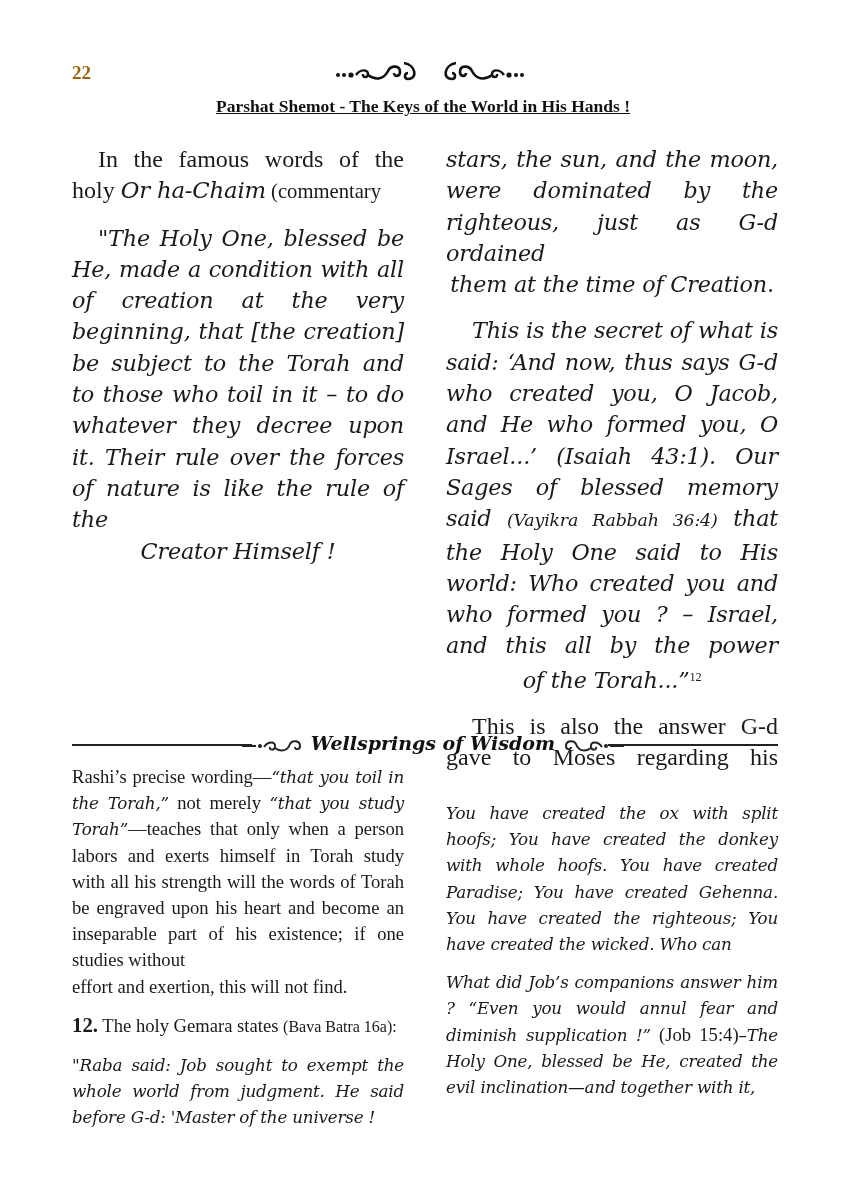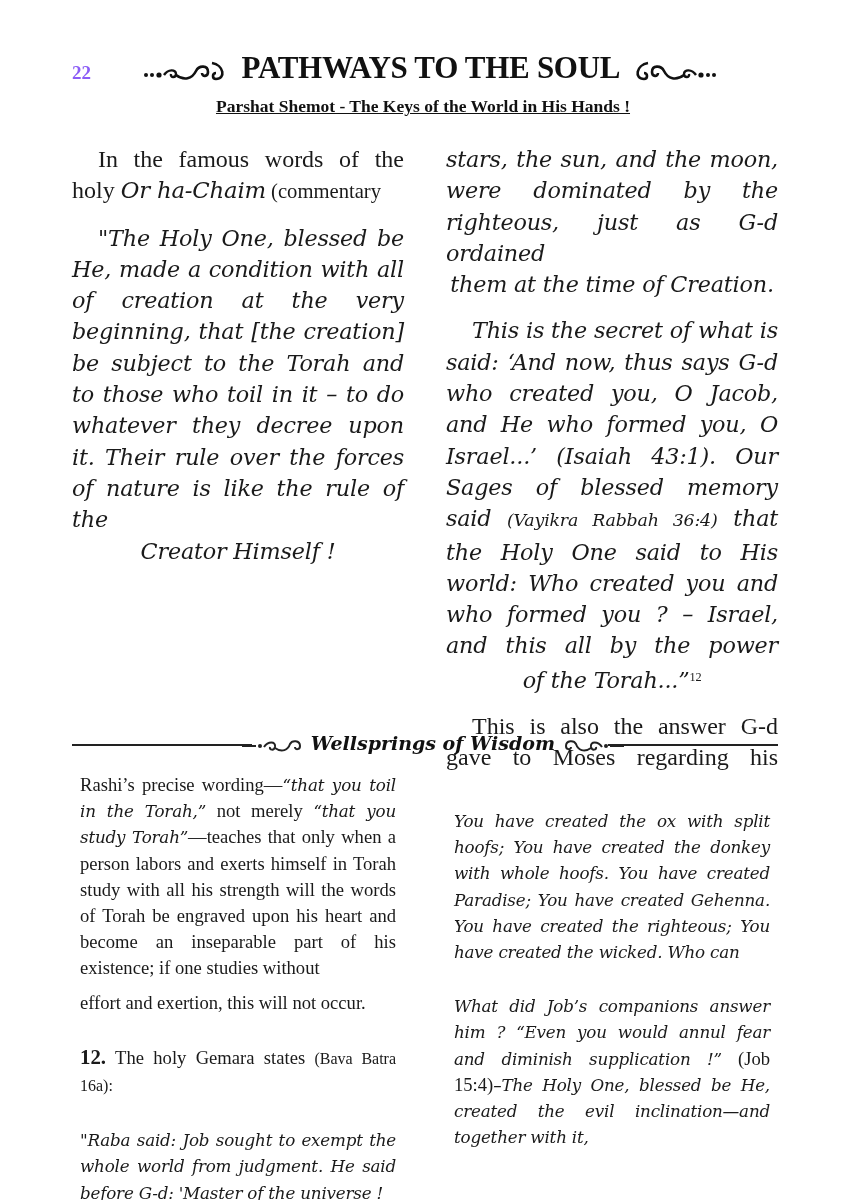--- a/index.html
+++ b/index.html
@@ -1,19 +1,19 @@
 <!DOCTYPE html>
 <html><head>
 <meta charset="utf-8">
 <style>
   html, body { margin: 0; padding: 0; background: #ffffff; }
   body { width: 846px; height: 1200px; position: relative; overflow: hidden; color: #1a1a1a; }
 
   .header { position: absolute; left: 0; top: 50px; width: 846px; height: 40px; }
-  .page-number { position: absolute; left: 72px; top: 12px; font-family: "Liberation Serif", serif; font-weight: bold; font-size: 19px; color: #8b5cf6; }
+  .page-number { position: absolute; left: 72px; top: 12px; font-family: "Liberation Serif", serif; font-weight: bold; font-size: 19px; color: #a16207; }
   .running-title { position: absolute; left: 130px; top: 0; width: 600px; text-align: center; font-family: "Liberation Serif", serif; font-weight: bold; font-size: 31px; letter-spacing: -0.3px; color: #111; white-space: nowrap; }
   .orn { display: inline-block; vertical-align: middle; }
   .subtitle { position: absolute; left: 0; top: 96px; width: 846px; text-align: center; font-family: "Liberation Serif", serif; font-weight: bold; font-size: 17.5px; color: #111; text-decoration: underline; }
   .subtitle span { position: relative; left: 0px; }
 
   .col { position: absolute; font-family: "Liberation Serif", serif; color: #1a1a1a; }
   .col-main { font-size: 24px; line-height: 31.3px; }
   .col-left { left: 72px; top: 144px; width: 332px; }
   .col-right { left: 446px; top: 144px; width: 332px; }
   .col p { margin: 0; text-align: justify; }
@@ -27,40 +27,39 @@
 
   .divider { position: absolute; left: 72px; top: 732px; width: 706px; height: 24px; }
   .divider .line { position: absolute; top: 12px; height: 2px; background: #222; }
   .divider .line.l { left: 0; width: 180px; }
   .divider .line.r { right: 0; width: 170px; }
   .divider .label { position: absolute; left: 170px; width: 372px; top: 0; text-align: center; font-family: "DejaVu Serif", serif; font-style: italic; font-weight: bold; font-size: 19px; color: #111; white-space: nowrap; }
 
   .foot { position: absolute; font-family: "Liberation Serif", serif; font-size: 18.6px; line-height: 26.2px; color: #1a1a1a; }
   .foot-left { left: 72px; top: 764px; width: 332px; }
   .foot-right { left: 446px; top: 800px; width: 332px; }
-  .foot p { margin: 8px; text-align: justify; }
+  .foot p { margin: 0; text-align: justify; }
   .foot .it { font-size: 0.9em; }
   .foot .gap { height: 12px; }
   .fn-num { font-weight: bold; font-size: 1.12em; }
 </style>
 </head>
 <body>
 
 <div class="header">
   <span class="page-number">22</span>
   <div class="running-title">
     <svg class="orn" width="92" height="24" viewBox="0 0 92 24">
       <circle cx="4" cy="16" r="2" fill="#111"></circle>
         <circle cx="10" cy="16" r="2" fill="#111"></circle>
         <circle cx="17" cy="16" r="2.6" fill="#111"></circle>
       <path d="M22 16 C 26 10, 34 10, 34 15 C 34 19, 28 19, 29 15" stroke="#111" stroke-width="2.4" fill="none"></path>
       <path d="M34 16 C 42 22, 50 20, 54 12 C 57 6, 66 6, 66 13 C 66 18, 60 18, 60 14" stroke="#111" stroke-width="2.6" fill="none"></path>
       <path d="M70 4 C 82 6, 84 20, 74 20 C 70 20, 70 14, 74 14" stroke="#111" stroke-width="2.6" fill="none"></path>
     </svg>
-    <span>PATHWAYS TO THE SOUL</span>
     <svg class="orn" width="92" height="24" viewBox="0 0 92 24">
       <g transform="translate(92,0) scale(-1,1)">
       <circle cx="4" cy="16" r="2" fill="#111"></circle>
           <circle cx="10" cy="16" r="2" fill="#111"></circle>
           <circle cx="17" cy="16" r="2.6" fill="#111"></circle>
       <path d="M22 16 C 26 10, 34 10, 34 15 C 34 19, 28 19, 29 15" stroke="#111" stroke-width="2.4" fill="none"></path>
       <path d="M34 16 C 42 22, 50 20, 54 12 C 57 6, 66 6, 66 13 C 66 18, 60 18, 60 14" stroke="#111" stroke-width="2.6" fill="none"></path>
       <path d="M70 4 C 82 6, 84 20, 74 20 C 70 20, 70 14, 74 14" stroke="#111" stroke-width="2.6" fill="none"></path>
       </g>
     </svg>
@@ -103,21 +102,21 @@
       <path d="M22 10 C 26 4, 34 4, 33 10 C 32 14, 27 13, 28 10" stroke="#222" stroke-width="2" fill="none"></path>
       <path d="M33 11 C 40 16, 46 13, 48 7 C 50 3, 58 3, 58 9 C 58 13, 53 13, 53 10" stroke="#222" stroke-width="2" fill="none"></path>
       </g>
     </svg>
   </div>
   <div class="line r"></div>
 </div>
 
 <div class="foot foot-left">
   <p class="jl"><span>Rashi’s precise wording—</span><span class="it">“that you toil in the Torah,”</span><span> not merely </span><span class="it">“that you study Torah”</span><span>—teaches that only when a person labors and exerts himself in Torah study with all his strength will the words of Torah be engraved upon his heart and become an inseparable part of his existence; if one studies without</span></p>
-  <p class="center">effort and exertion, this will not occur.</p>
+  <p class="center">effort and exertion, this will not find.</p>
   <div class="gap"></div>
   <p><span class="fn-num">12.</span><span> The holy Gemara states </span><span class="small" style="font-size:0.86em">(Bava Batra 16a):</span></p>
   <div class="gap"></div>
   <p class="it jl">"Raba said: Job sought to exempt the whole world from judgment. He said before G-d: 'Master of the universe !</p>
 </div>
 
 <div class="foot foot-right">
   <p class="it jl">You have created the ox with split hoofs; You have created the donkey with whole hoofs. You have created Paradise; You have created Gehenna. You have created the righteous; You have created the wicked. Who can</p>
   <div class="gap"></div>
   <p class="jl"><span class="it">What did Job’s companions answer him ? “Even you would annul fear and diminish supplication !”</span><span> (Job 15:4)</span><span class="it">–The Holy One, blessed be He, created the evil inclination—and together with it,</span></p>

